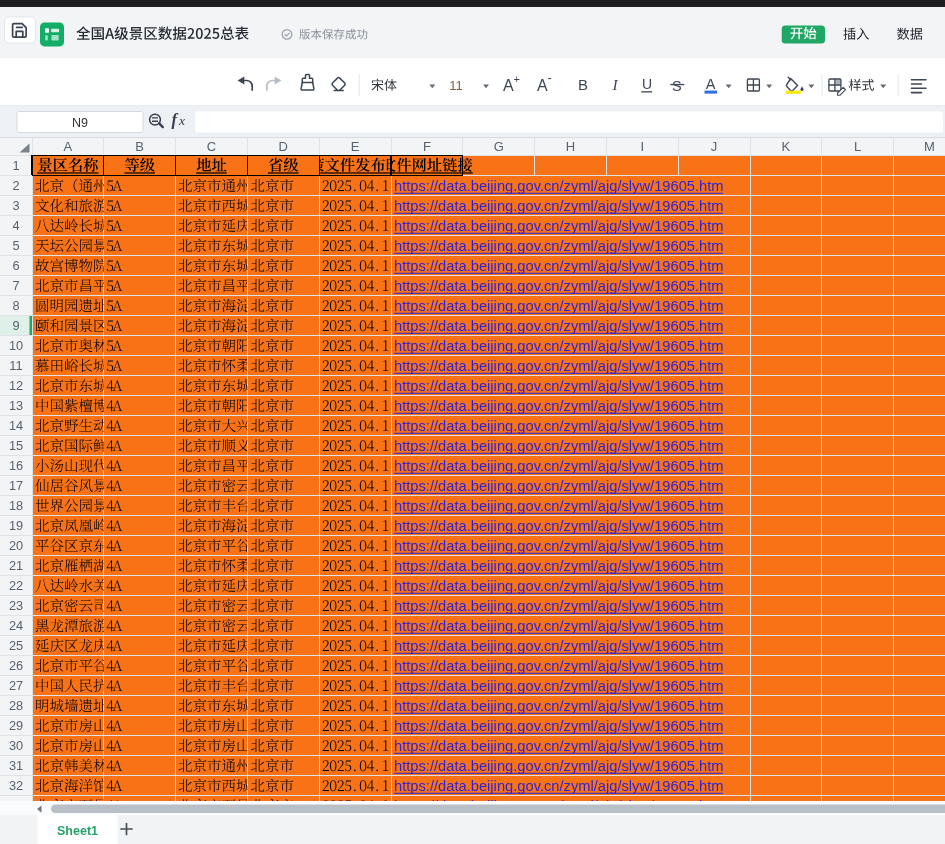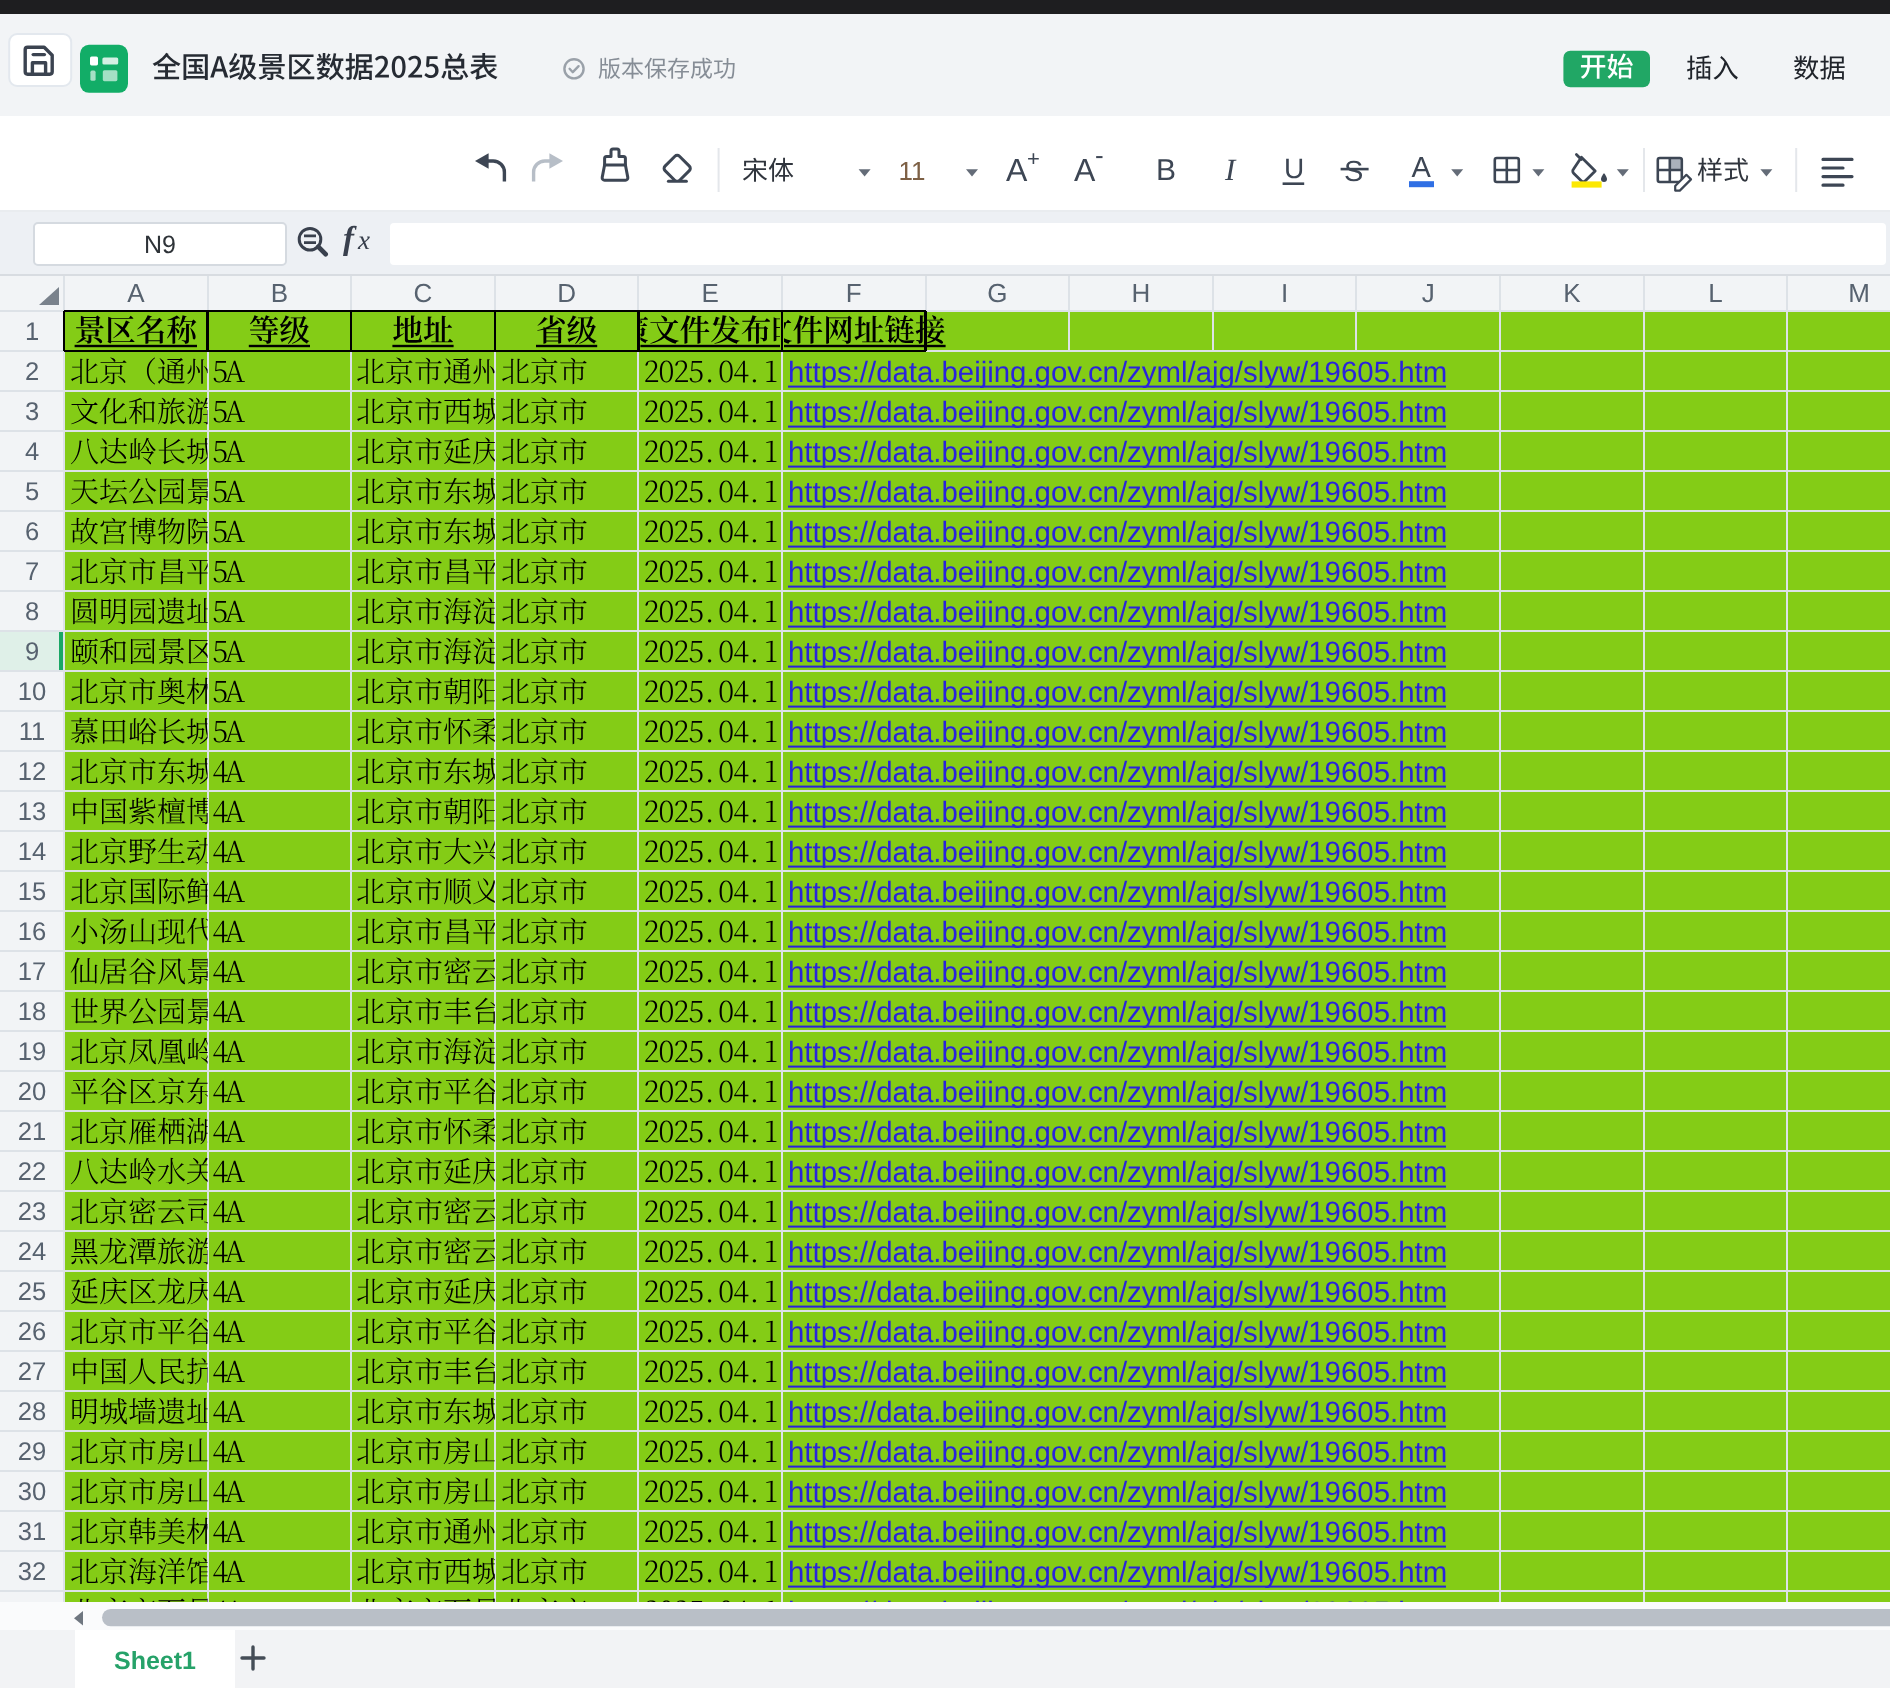--- a/index.html
+++ b/index.html
@@ -1,14 +1,14 @@
 <!DOCTYPE html>
 <html><head><meta charset="utf-8"><style>
 html,body{margin:0;padding:0;background:#fff}
-#app{position:relative;width:945px;height:844px;overflow:hidden;font-family:"Liberation Sans",sans-serif;background:#84cc16}
+#app{position:relative;width:945px;height:844px;overflow:hidden;font-family:"Liberation Sans",sans-serif;background:#f97316}
 .bar{position:absolute;left:0;width:945px}
 </style></head><body>
 <div id="app">
 <div class="bar" style="top:0;height:7px;background:#1e1e20"></div>
 <div class="bar" style="top:7px;height:51px;background:#f2f4f6"></div>
 <div class="bar" style="top:58px;height:48px;background:#fff;border-bottom:1px solid #e9ecef;box-sizing:border-box"></div>
 <div class="bar" style="top:106px;height:31px;background:#edf0f4"></div>
 <svg width="0" height="0" style="position:absolute">
       <defs>
         <path id="b1" d="M621 -129 616 -115C722 -64 798 10 826 56C924 106 993 -103 621 -129ZM858 -519 805 -452H525C567 -473 566 -554 426 -539L418 -531C442 -516 469 -483 477 -454L482 -452H48L57 -423H929C943 -423 953 -428 956 -439C919 -473 858 -519 858 -519ZM324 -167V-183H453V-33C453 -22 448 -16 433 -16C413 -16 324 -22 324 -22V-8C369 -2 390 9 403 22C416 35 420 57 422 84C531 75 548 34 548 -31V-183H681V-147H697C727 -147 776 -164 777 -170V-309C797 -313 812 -322 819 -329L717 -405L671 -354H330L229 -395V-138H242C250 -138 259 -139 267 -141C223 -77 138 2 56 49L64 61C177 33 292 -26 353 -84C376 -80 384 -86 390 -96L286 -145C308 -152 324 -162 324 -167ZM681 -325V-212H324V-325ZM707 -758V-681H299V-758ZM299 -520V-545H707V-506H723C754 -506 802 -524 803 -530V-741C823 -745 838 -754 844 -762L744 -838L697 -787H306L205 -828V-490H219C258 -490 299 -510 299 -520ZM299 -574V-652H707V-574Z"></path>

